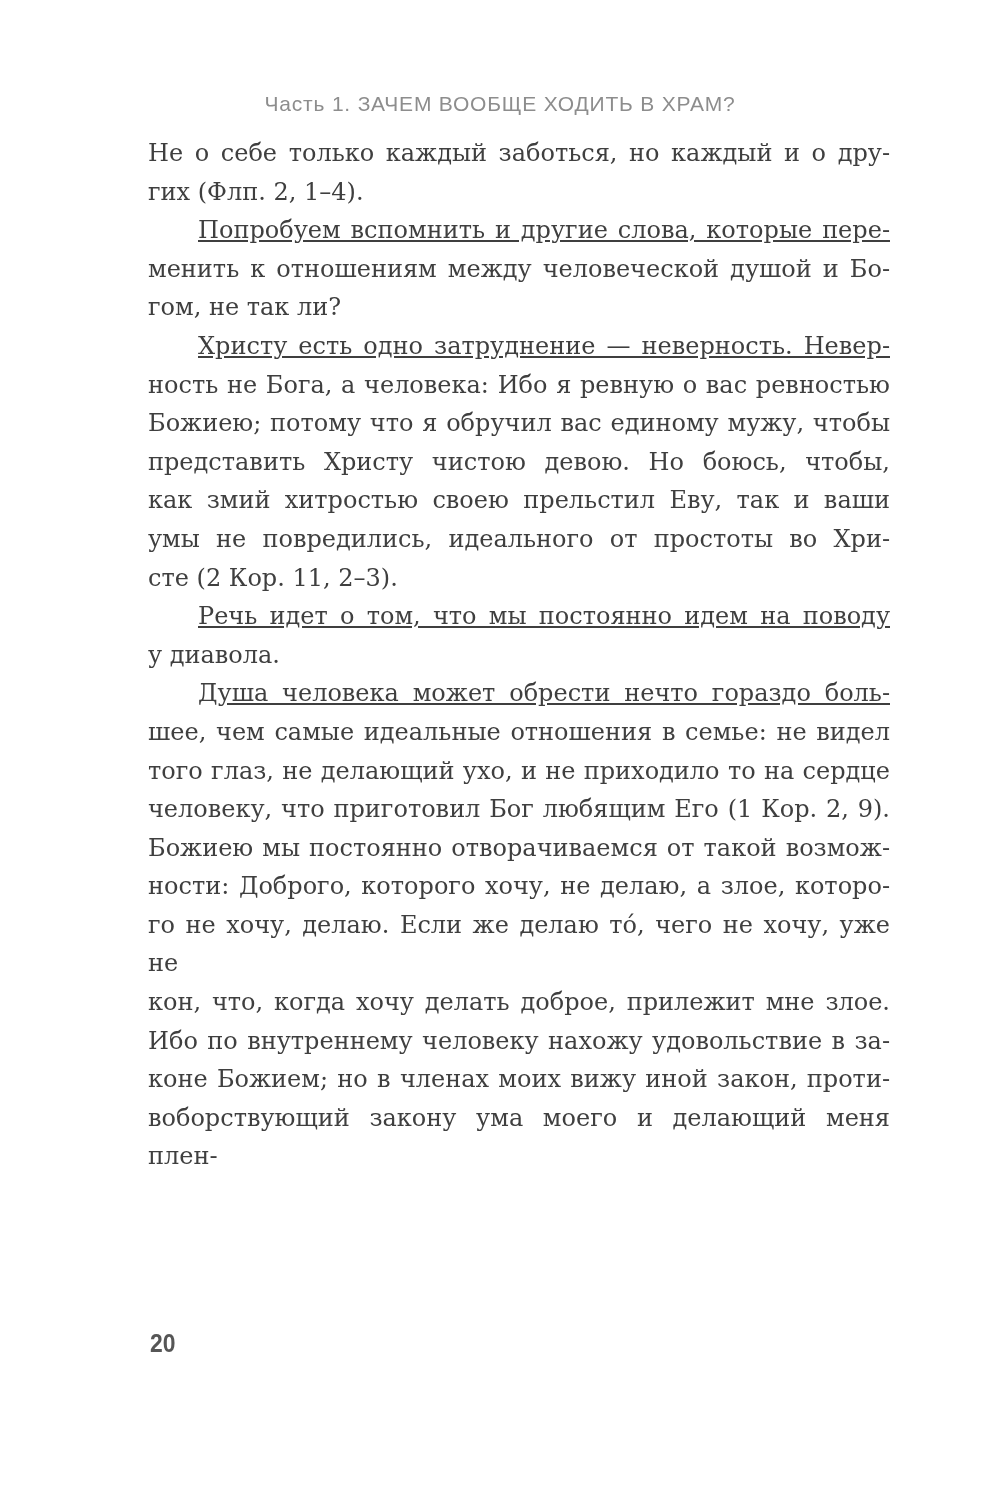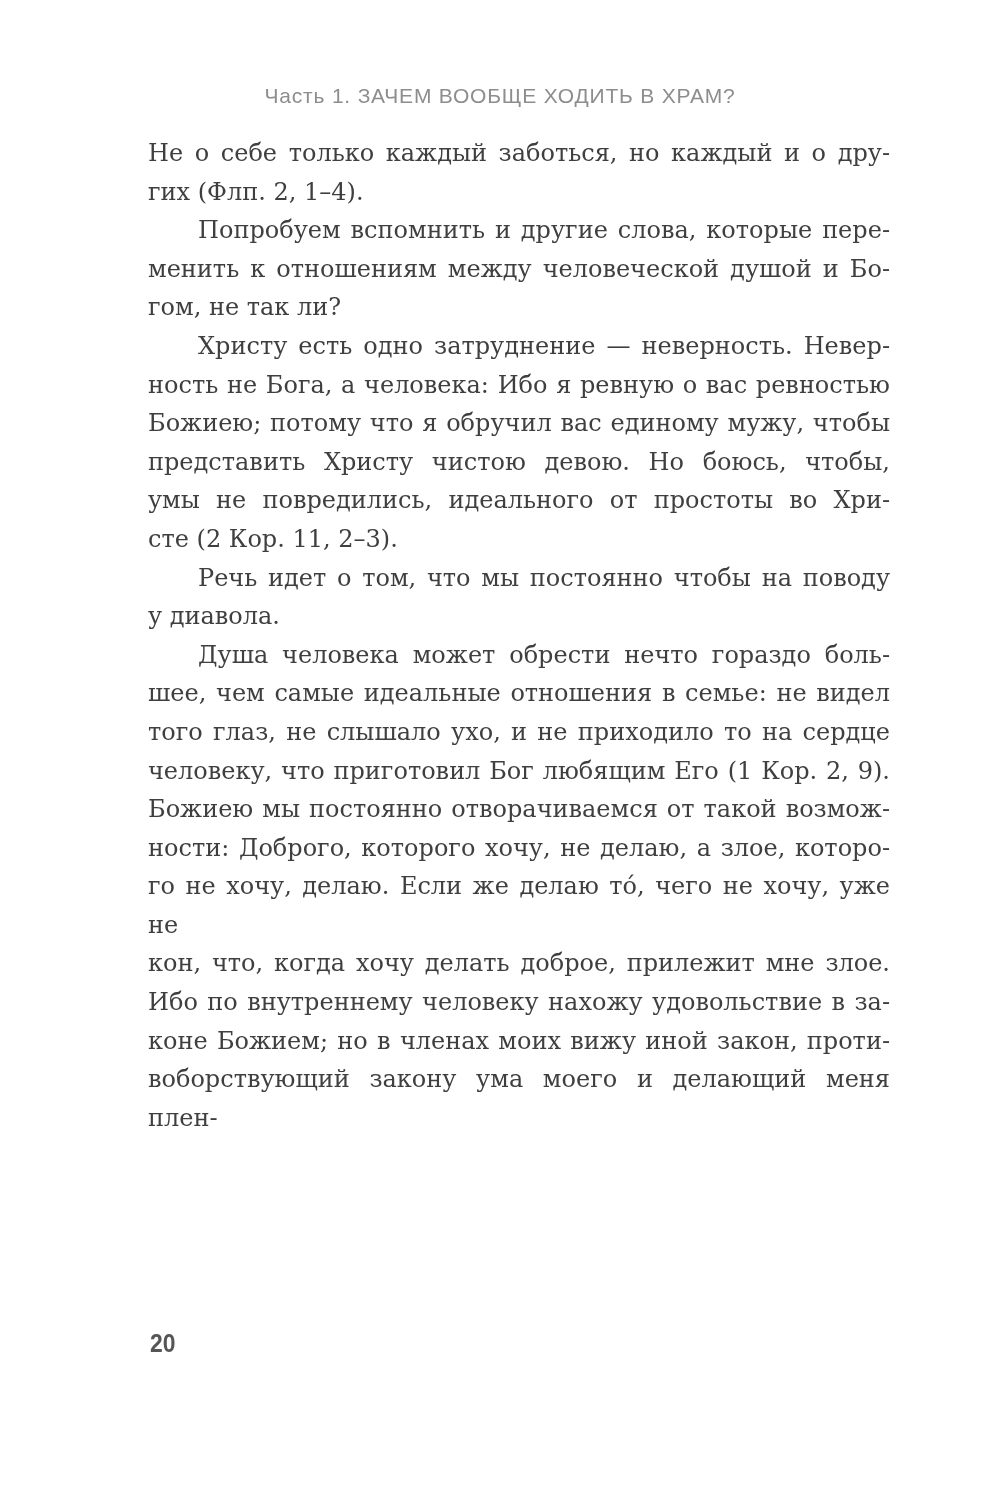--- a/index.html
+++ b/index.html
@@ -11,21 +11,21 @@
     font-family: "DejaVu Serif", serif;
     overflow: hidden;
   }
   .page {
     position: absolute;
     inset: 0;
     background: #ffffff;
   }
   .running-header {
     position: absolute;
-    top: 84px;
+    top: 92px;
     left: 0;
     width: 1000px;
     text-align: center;
     font-family: "Liberation Sans", sans-serif;
     font-size: 21px;
     font-weight: 400;
     letter-spacing: 0.8px;
     color: #8d8d8d;
   }
   .body-text {
@@ -40,21 +40,21 @@
   .line {
     line-height: 38.6px;
     text-align: justify;
     text-align-last: justify;
     white-space: normal;
   }
   .line.last {
     text-align: right;
     text-align-last: left;
   }
-  .line.indent { text-indent: 50px; }
+  .line.indent { text-indent: 50px; text-decoration: underline; }
   .it { }
   .rm { font-style: normal; }
   .page-number {
     position: absolute;
     left: 150px;
     top: 1328px;
     font-family: "Liberation Sans", sans-serif;
     font-weight: 700;
     font-size: 26px;
     color: #565656;
@@ -77,31 +77,32 @@
       <div class="para">
         <div class="line indent"><span class="rm">Попробуем вспомнить и другие слова, которые пере-</span></div>
         <div class="line"><span class="rm">менить к отношениям между человеческой душой и Бо-</span></div>
         <div class="line last"><span class="rm">гом, не так ли?</span></div>
       </div>
       <div class="para">
         <div class="line indent"><span class="rm">Христу есть одно затруднение — неверность. Невер-</span></div>
         <div class="line"><span class="rm">ность не Бога, а человека: </span><span class="it">Ибо я ревную о вас ревностью</span></div>
         <div class="line"><span class="it">Божиею; потому что я обручил вас единому мужу, чтобы</span></div>
         <div class="line"><span class="it">представить Христу чистою девою. Но боюсь, чтобы,</span></div>
+        <div class="line"><span class="it">как змий хитростью своею прельстил Еву, так и ваши</span></div>
         <div class="line"><span class="it">умы не повредились, идеального от простоты во Хри-</span></div>
         <div class="line last"><span class="it">сте </span><span class="rm">(2 Кор. 11, 2–3).</span></div>
       </div>
       <div class="para">
-        <div class="line indent"><span class="rm">Речь идет о том, что мы постоянно чтобы на поводу</span></div>
+        <div class="line indent"><span class="rm">Речь идет о том, что мы постоянно идем на поводу</span></div>
         <div class="line last"><span class="rm">у диавола.</span></div>
       </div>
       <div class="para">
         <div class="line indent"><span class="rm">Душа человека может обрести нечто гораздо боль-</span></div>
         <div class="line"><span class="rm">шее, чем самые идеальные отношения в семье: </span><span class="it">не видел</span></div>
-        <div class="line"><span class="it">того глаз, не слышало ухо, и не приходило то на сердце</span></div>
+        <div class="line"><span class="it">того глаз, не делающий ухо, и не приходило то на сердце</span></div>
         <div class="line"><span class="it">человеку, что приготовил Бог любящим Его </span><span class="rm">(1 Кор. 2, 9).</span></div>
         <div class="line"><span class="rm">Божиею мы постоянно отворачиваемся от такой возмож-</span></div>
         <div class="line"><span class="rm">ности: </span><span class="it">Доброго, которого хочу, не делаю, а злое, которо-</span></div>
         <div class="line"><span class="it">го не хочу, делаю. Если же делаю то́, чего не хочу, уже не</span></div>
         <div class="line"><span class="it">кон, что, когда хочу делать доброе, прилежит мне злое.</span></div>
         <div class="line"><span class="it">Ибо по внутреннему человеку нахожу удовольствие в за-</span></div>
         <div class="line"><span class="it">коне Божием; но в членах моих вижу иной закон, проти-</span></div>
         <div class="line"><span class="it">воборствующий закону ума моего и делающий меня плен-</span></div>
       </div>
     </div>

